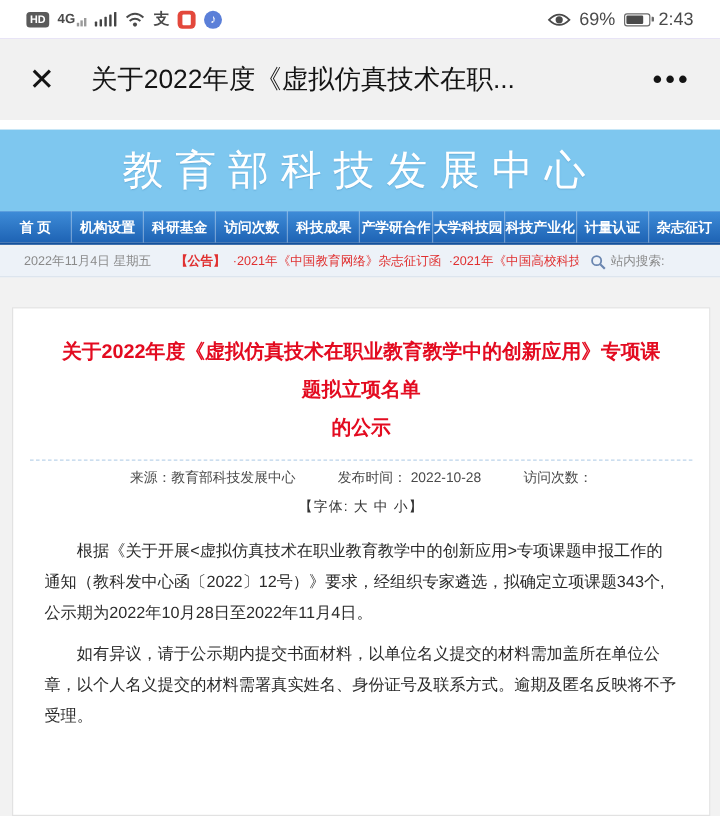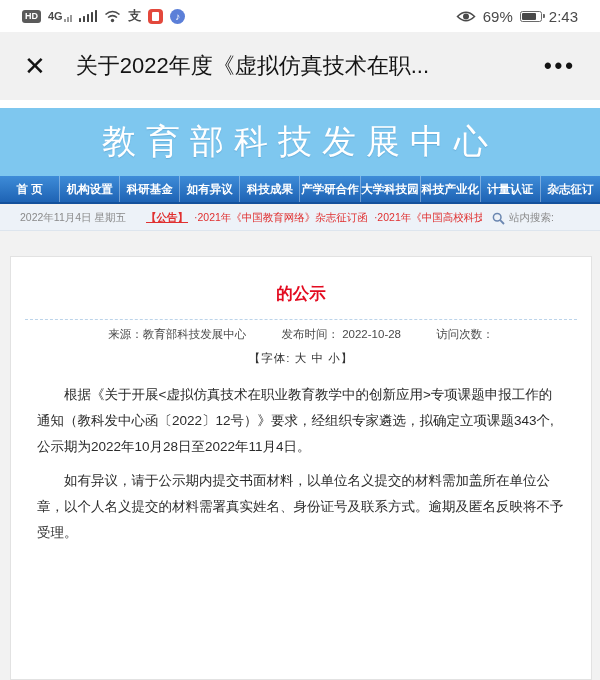--- a/index.html
+++ b/index.html
@@ -44,21 +44,21 @@
     background:linear-gradient(#3e8cd8,#1e63b4); border-bottom:2px solid #14519c;
     display:flex; align-items:stretch; }
   .menu-item{ flex:1; display:flex; align-items:center; justify-content:center;
     color:#fff; font-size:11.5px; font-weight:bold; white-space:nowrap;
     border-right:1px solid rgba(255,255,255,.35); cursor:pointer; }
   .menu-item:last-child{ border-right:none; }
 
   .info-bar{ position:absolute; top:106px; left:0; width:600px; height:25px; background:#edf2f8;
     border-bottom:1px solid #dde5ee; display:flex; align-items:center; font-size:10.5px; }
   .info-date{ color:#8a8a8a; margin-left:20px; white-space:nowrap; }
-  .notice-label{ color:#e03030; font-weight:bold; margin-left:20px; white-space:nowrap;text-decoration:underline; }
+  .notice-label{ color:#e03030; font-weight:bold; margin-left:20px; white-space:nowrap; }
   .notice-link{ color:#e03030; margin-left:6px; white-space:nowrap; }
   .notice-link.clipped{ max-width:108px; overflow:hidden; }
   .search-area{ display:flex; align-items:center; margin-left:10px; color:#8a8a8a; gap:4px; }
 
   .breadcrumb{ position:absolute; top:131px; left:0; width:600px; height:25px;
     display:flex; align-items:center; font-size:11.5px; color:#666; }
   .breadcrumb .bc-label{ margin-left:45px; }
   .breadcrumb a{ color:#666; text-decoration:none; margin:0 4px; cursor:pointer; }
 
   
@@ -134,21 +134,21 @@
     <div class="white-strip"></div>
 
     <div class="banner">
       <span class="banner-title">教育部科技发展中心</span>
     </div>
 
     <div class="menu-bar">
       <span class="menu-item">首 页</span>
       <span class="menu-item">机构设置</span>
       <span class="menu-item">科研基金</span>
-      <span class="menu-item">如有异议</span>
+      <span class="menu-item">访问次数</span>
       <span class="menu-item">科技成果</span>
       <span class="menu-item">产学研合作</span>
       <span class="menu-item">大学科技园</span>
       <span class="menu-item">科技产业化</span>
       <span class="menu-item">计量认证</span>
       <span class="menu-item">杂志征订</span>
     </div>
 
     <div class="info-bar">
       <span class="info-date">2022年11月4日 星期五</span>
@@ -160,20 +160,21 @@
           <circle cx="5.2" cy="5.2" r="3.8" fill="none" stroke="#6a86b0" stroke-width="1.5"></circle>
           <line x1="8.2" y1="8.2" x2="12" y2="12" stroke="#6a86b0" stroke-width="1.8"></line>
         </svg>
         <span>站内搜索:</span>
       </span>
     </div>
 
 
     <div class="card">
       <div class="article-title">
+        <div>关于2022年度《虚拟仿真技术在职业教育教学中的创新应用》专项课题拟立项名单</div>
         <div>的公示</div>
       </div>
 
       <div class="meta-sep"></div>
 
       <div class="meta-row">
         <span class="meta-item">
           <span>来源：</span><span>教育部科技发展中心</span>
         </span>
         <span class="meta-item">

